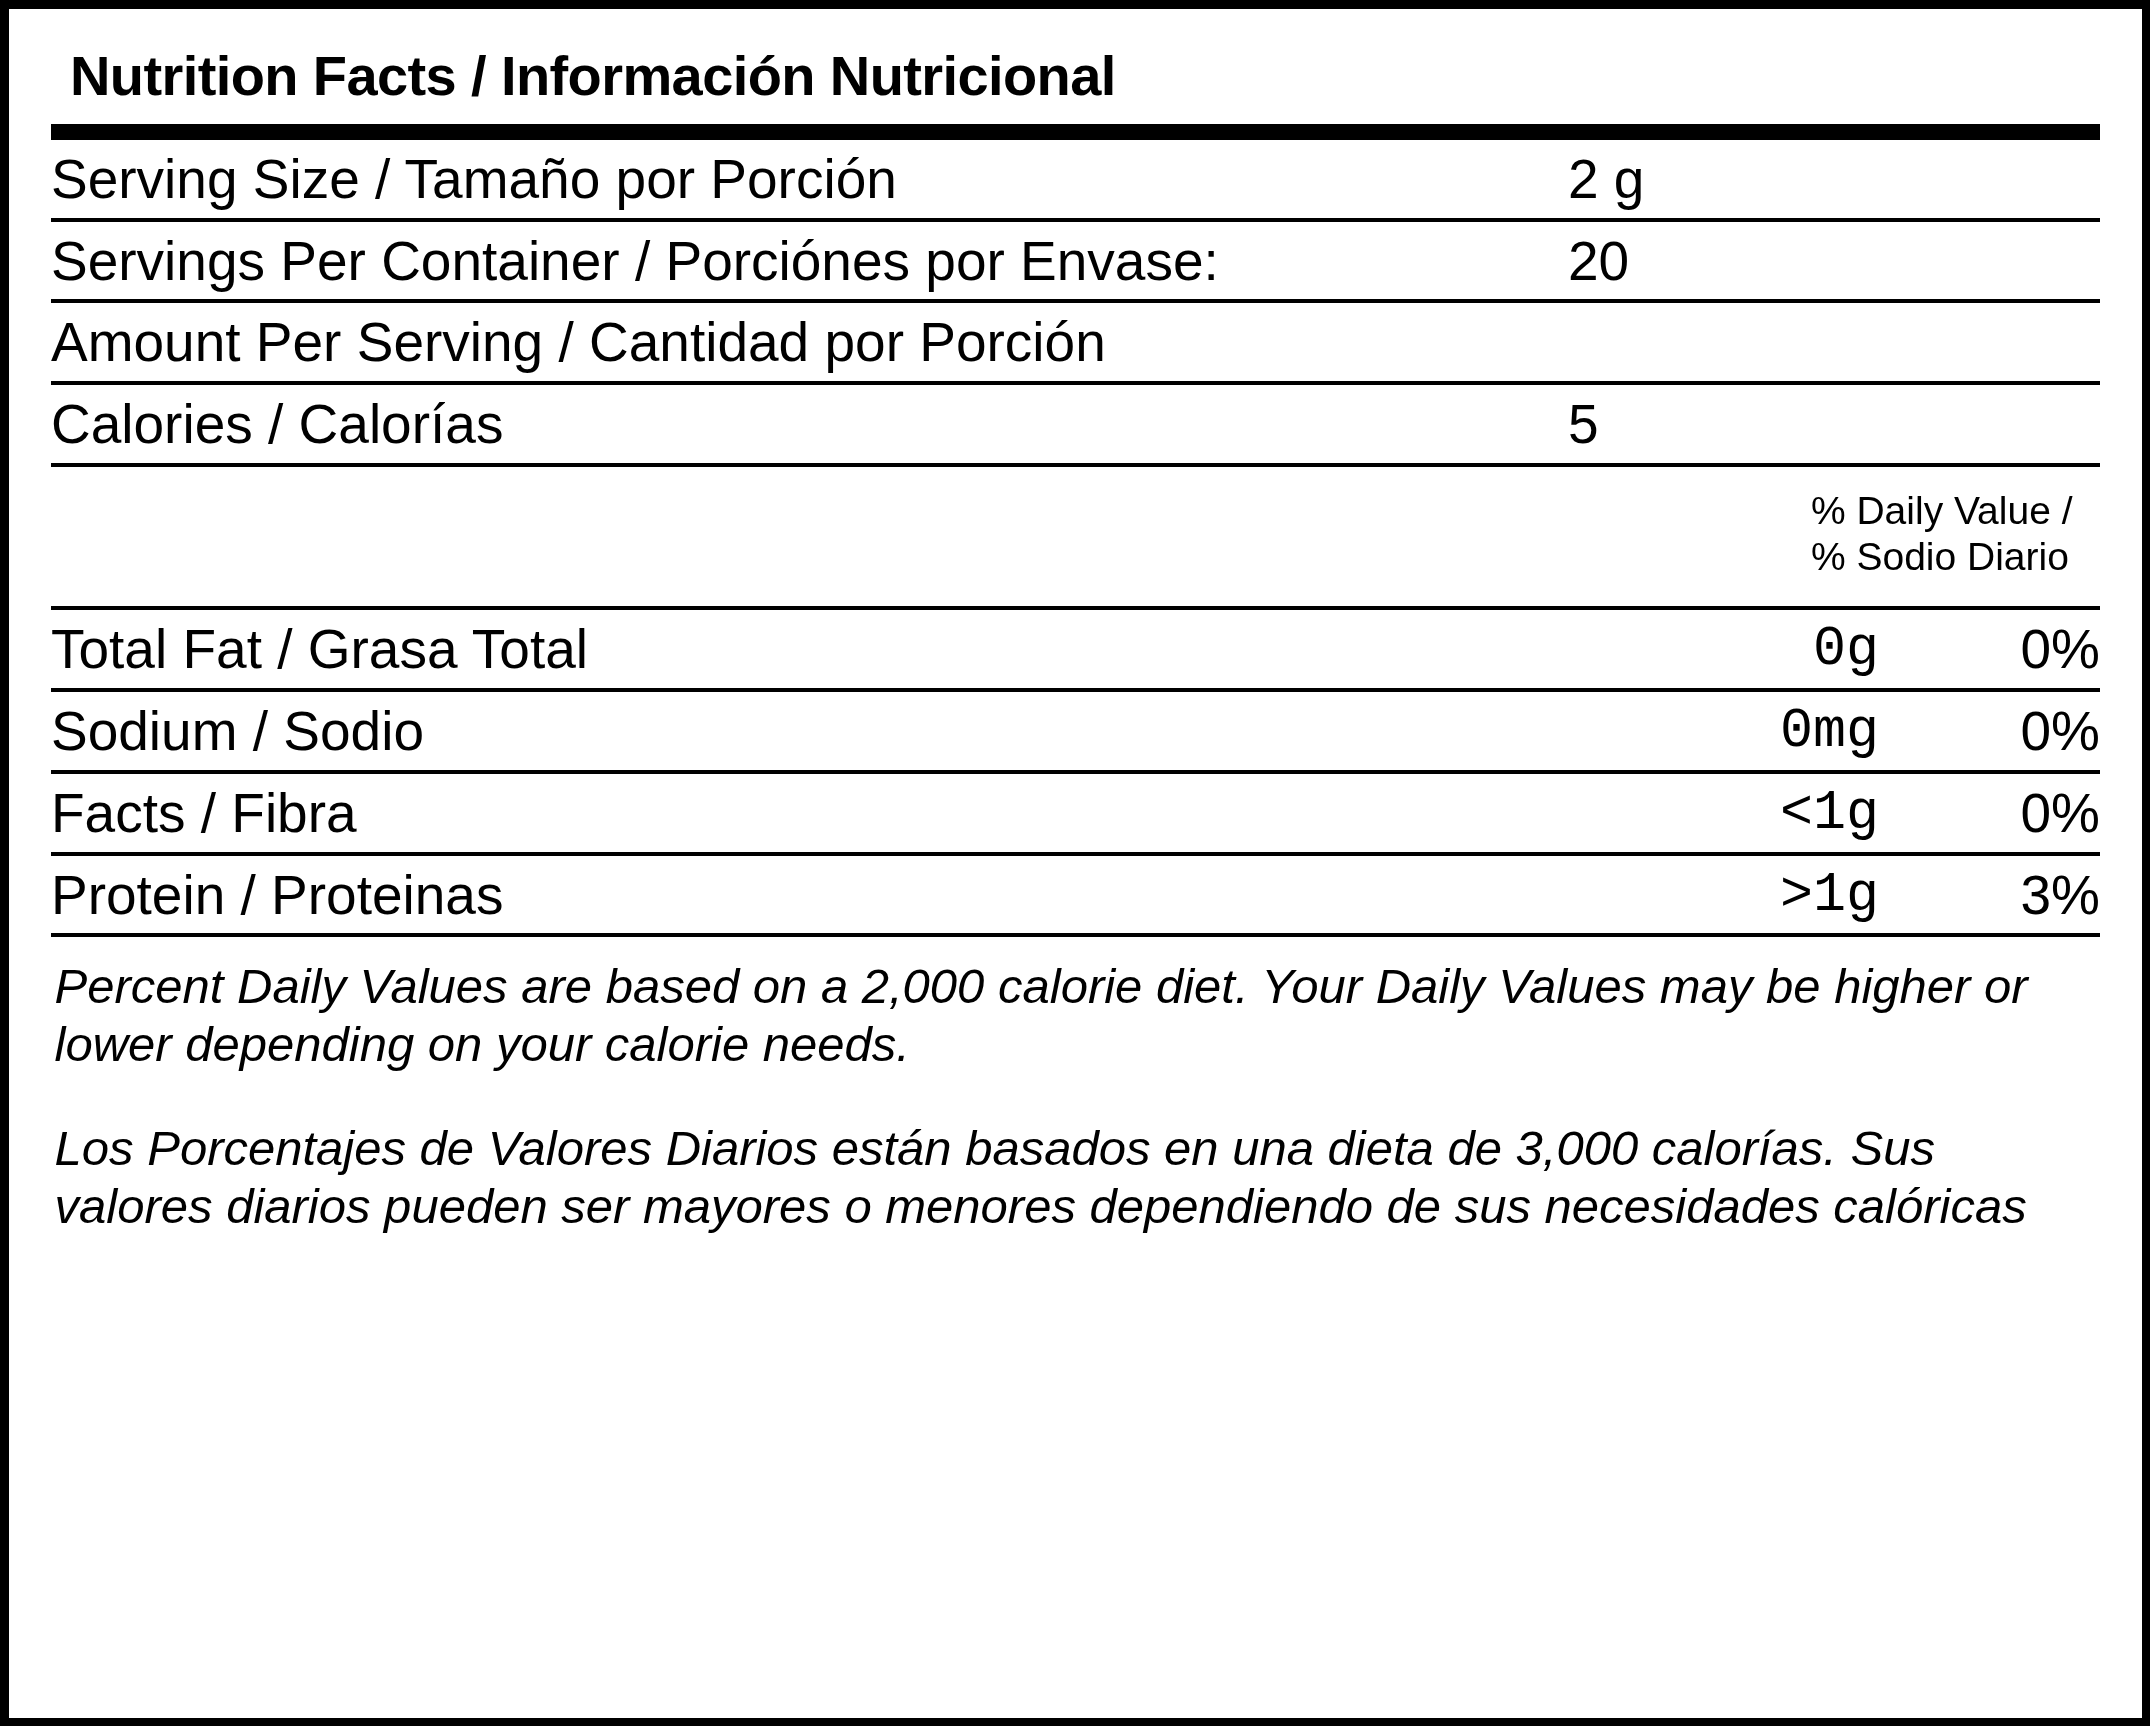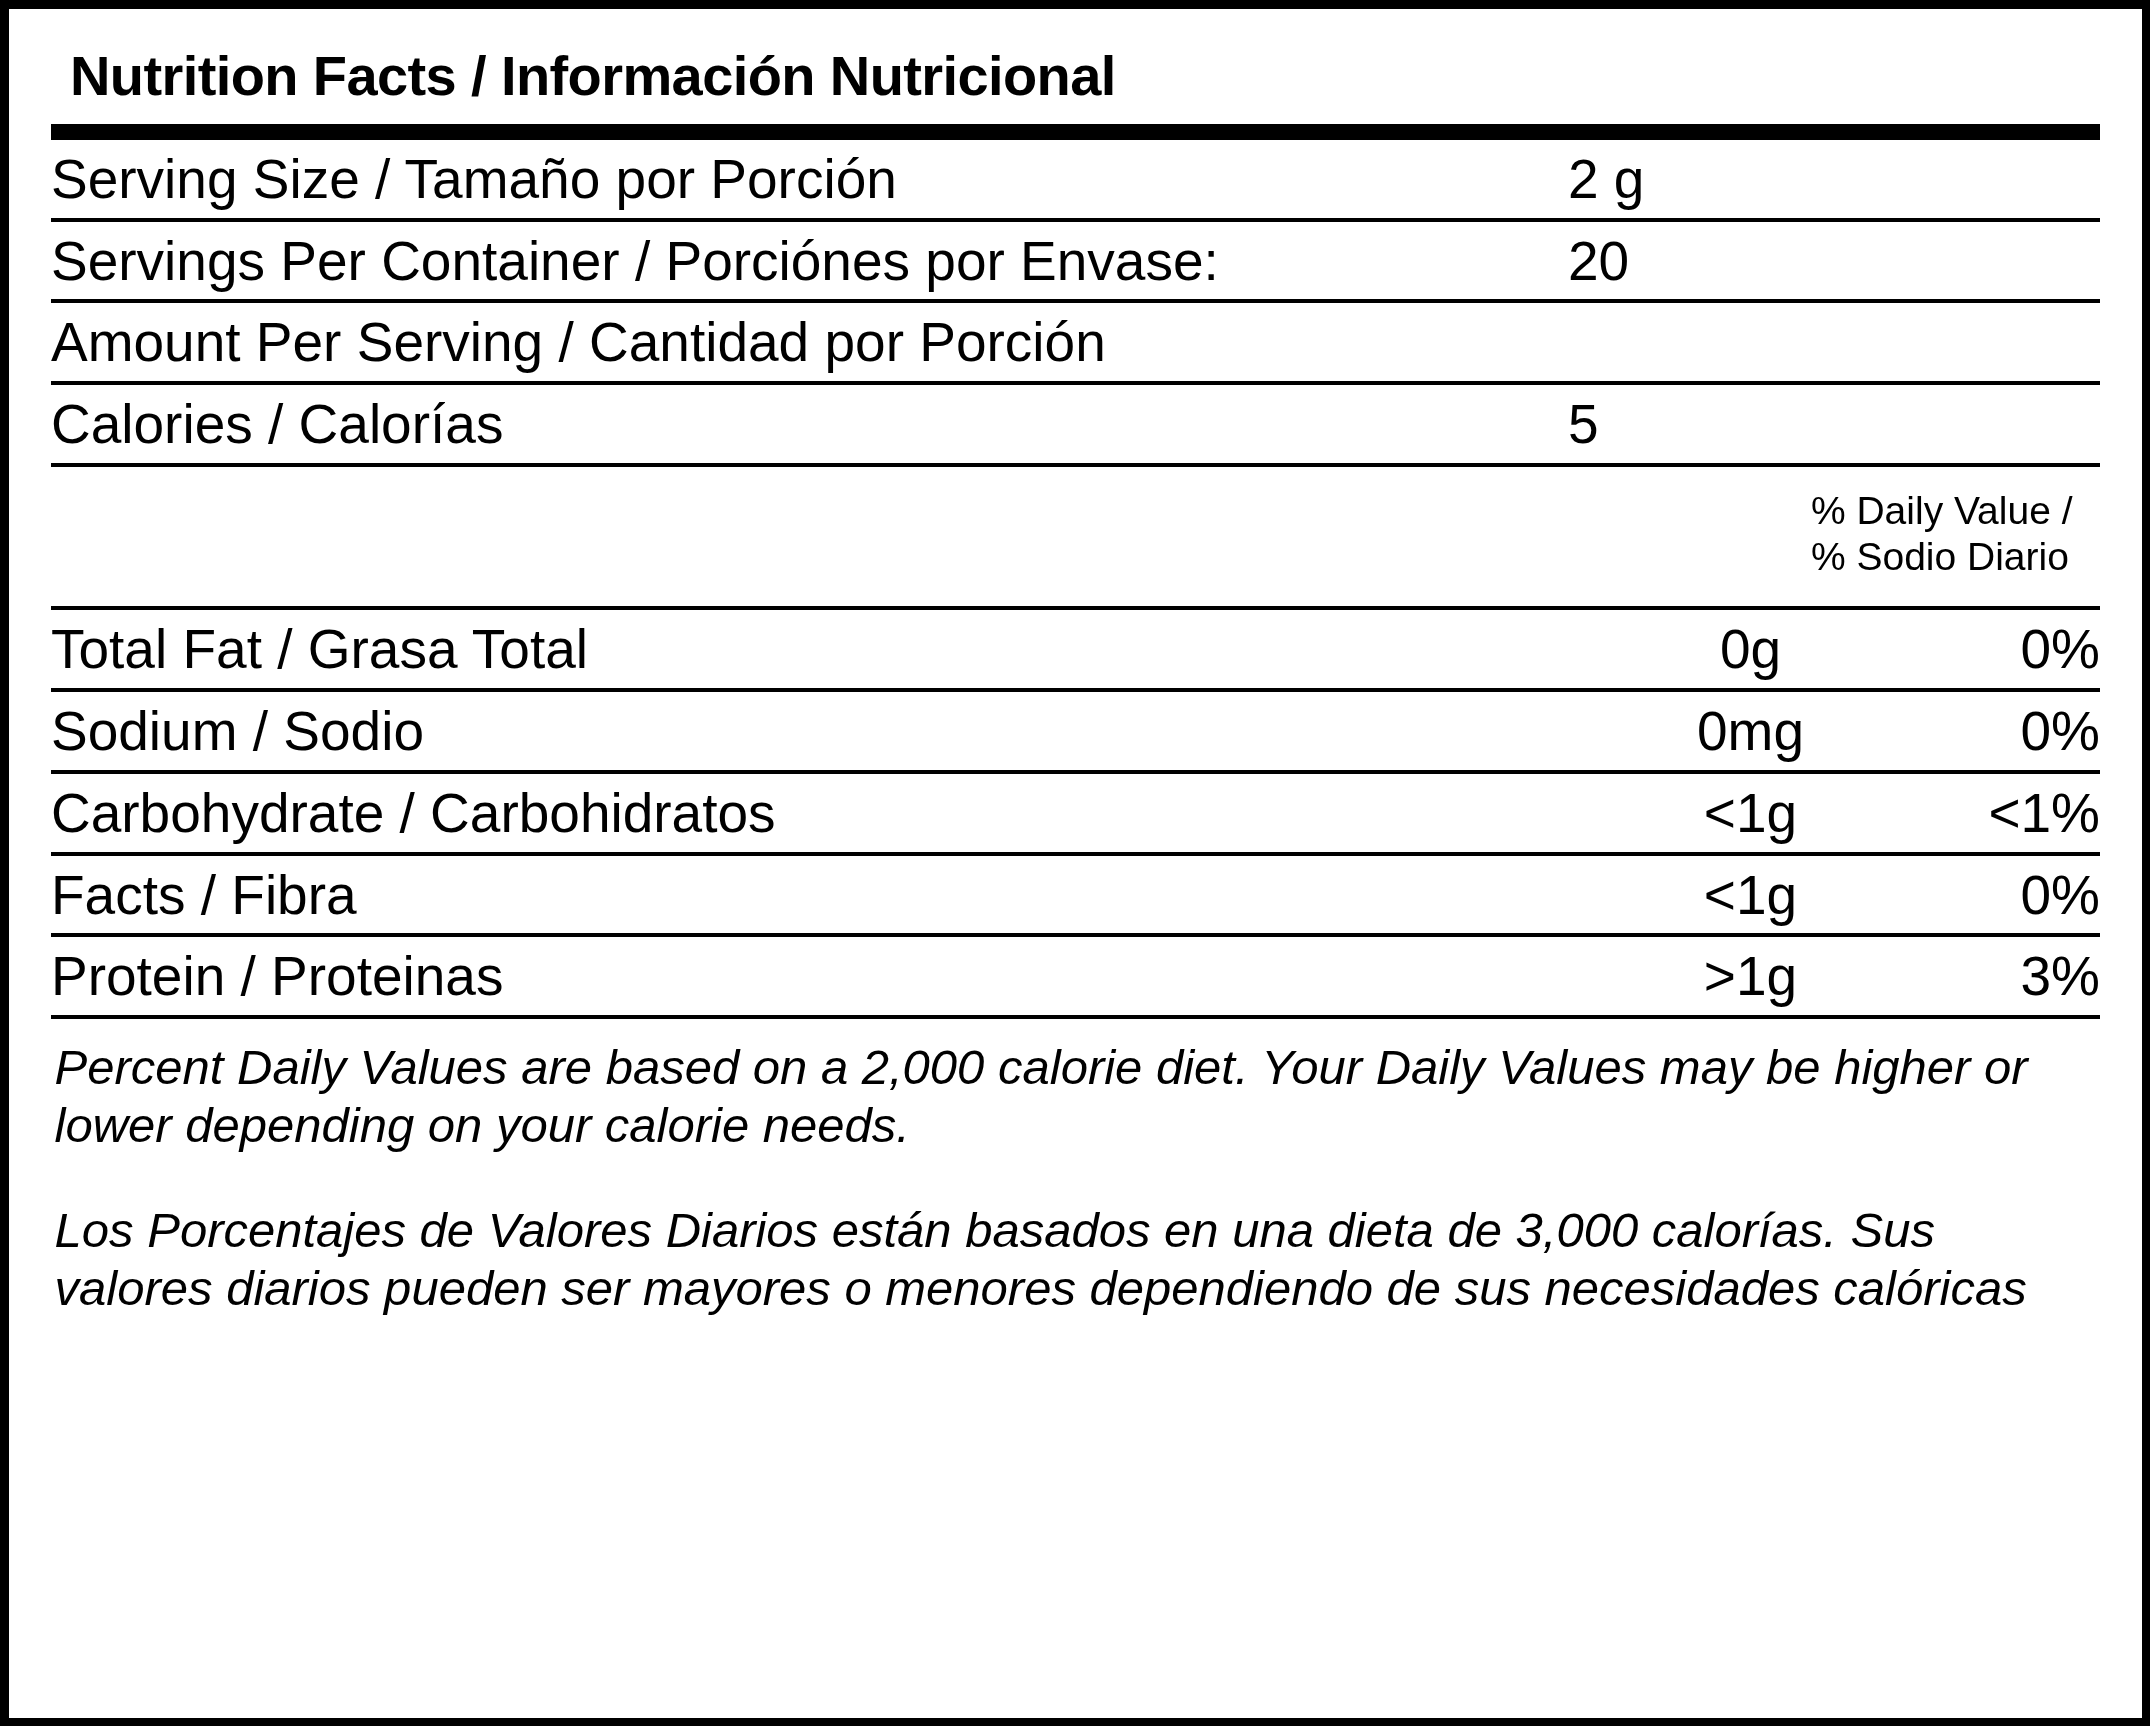--- a/index.html
+++ b/index.html
@@ -47,21 +47,21 @@
   table.rows td {
     font-size: 55px;
     line-height: 1.0;
     padding: 12px 0 10.8px 0;
     border-bottom: 4.2px solid #000000;
     vertical-align: bottom;
     white-space: nowrap;
   }
   td.lbl { text-align: left; padding-left: 16.7px; }
   td.val { text-align: left; width: 311px; padding-left: 12px; }
-  td.valr { text-align: center; width: 257px; }
+  td.valr { text-align: right; width: 257px; font-family: Liberation Mono, monospace; }
   td.pct { text-align: right; width: 221px; padding-right: 27.5px; }
 
   .dv-head {
     display: flex;
     justify-content: flex-end;
     margin-top: 21px;
   }
   .dv-head-inner {
     font-size: 39px;
     line-height: 1.18;
@@ -135,25 +135,20 @@
         <td class="lbl">Total Fat / Grasa Total</td>
         <td class="valr">0g</td>
         <td class="pct">0%</td>
       </tr>
       <tr>
         <td class="lbl">Sodium / Sodio</td>
         <td class="valr">0mg</td>
         <td class="pct">0%</td>
       </tr>
       <tr>
-        <td class="lbl">Carbohydrate / Carbohidratos</td>
-        <td class="valr">&lt;1g</td>
-        <td class="pct">&lt;1%</td>
-      </tr>
-      <tr>
         <td class="lbl">Facts / Fibra</td>
         <td class="valr">&lt;1g</td>
         <td class="pct">0%</td>
       </tr>
       <tr>
         <td class="lbl">Protein / Proteinas</td>
         <td class="valr">&gt;1g</td>
         <td class="pct">3%</td>
       </tr>
     </tbody>

